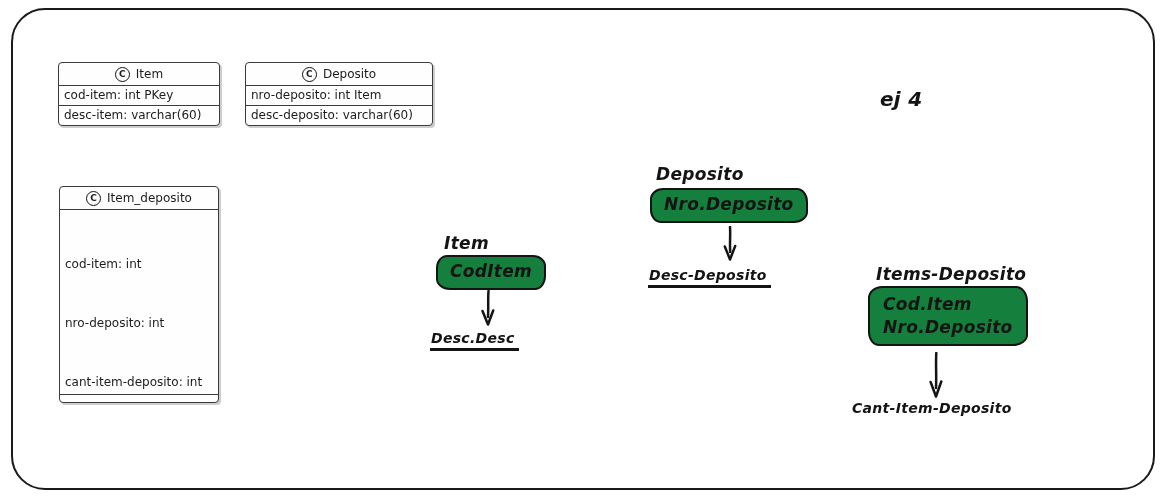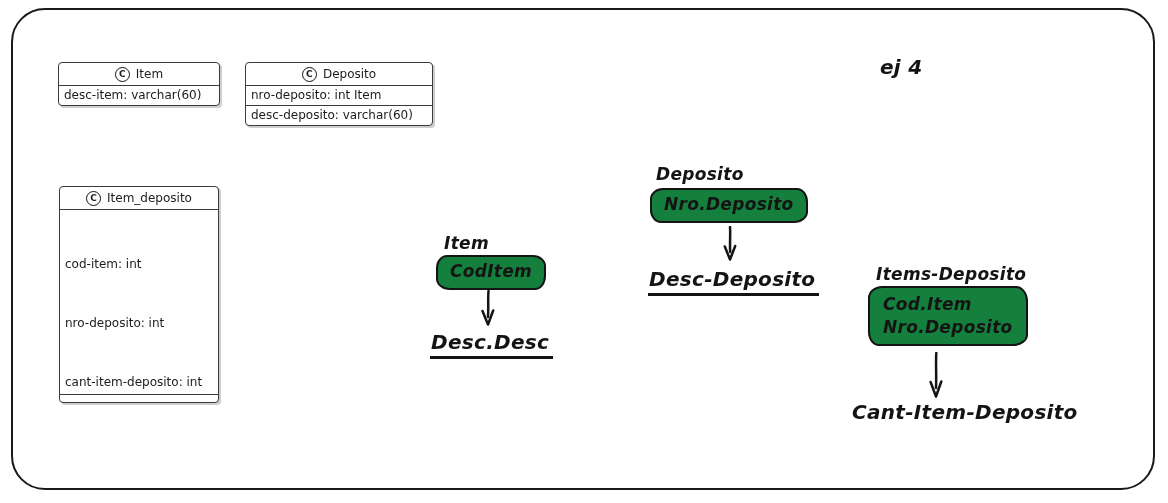--- a/index.html
+++ b/index.html
@@ -39,35 +39,36 @@
     font-family:"DejaVu Sans", sans-serif; font-style:italic; font-weight:bold;
     color:#141414; letter-spacing:0.3px; white-space:nowrap;
   }
   .hand-label { position:absolute; font-size:17px; }
   .hand-box {
     position:absolute; border:2.3px solid #141414;
     border-radius:11px 13px 11px 14px / 13px 11px 14px 11px;
     padding:3px 12px 5px; font-size:17px; background:#15803d;
   }
   .hand-box .kline { line-height:23px; }
-  .hand-dep { position:absolute; font-size:20px; }
+  .hand-dep { position:absolute; font-size:14px; }
   .underlined { border-bottom:3.2px solid #141414; padding:0 4px 2px 1px; }
   .fd-arrow { position:absolute; }
-  .ej-label { position:absolute; font-size:20px; }
+  .ej-label { position:absolute; font-size:20px;margin-top:32px; }
 </style>
 </head>
 <body>
 
 <div class="frame"></div>
 
 <div class="uml-class" style="left:58px; top:62px; width:160px;">
   <div class="uml-title">
     <span class="uml-c-icon">C</span>
     <span>Item</span>
   </div>
+  <div class="uml-row">cod-item: int PKey</div>
   <div class="uml-row">desc-item: varchar(60)</div>
 </div>
 
 <div class="uml-class" style="left:245px; top:62px; width:186px;">
   <div class="uml-title">
     <span class="uml-c-icon">C</span>
     <span>Deposito</span>
   </div>
   <div class="uml-row">nro-deposito: int Item</div>
   <div class="uml-row">desc-deposito: varchar(60)</div>

